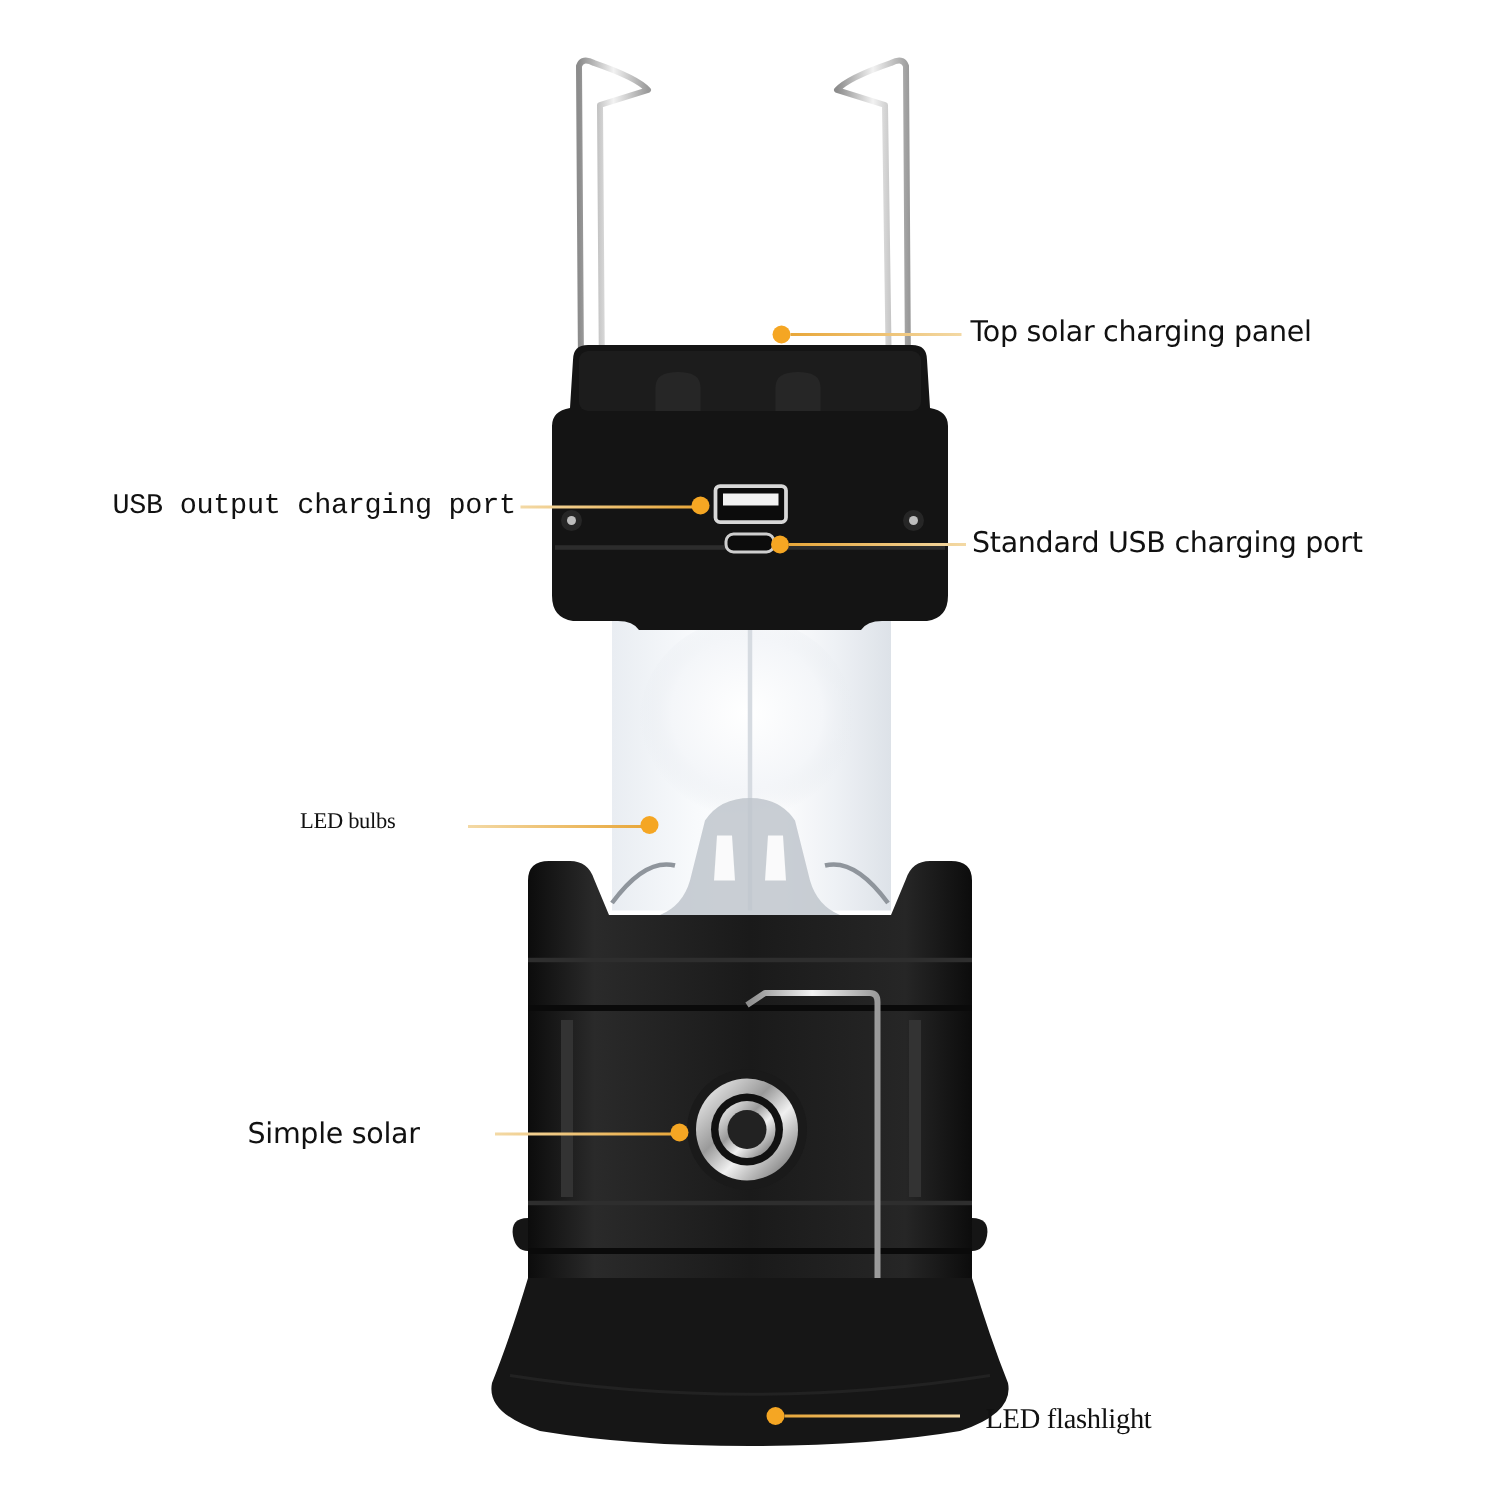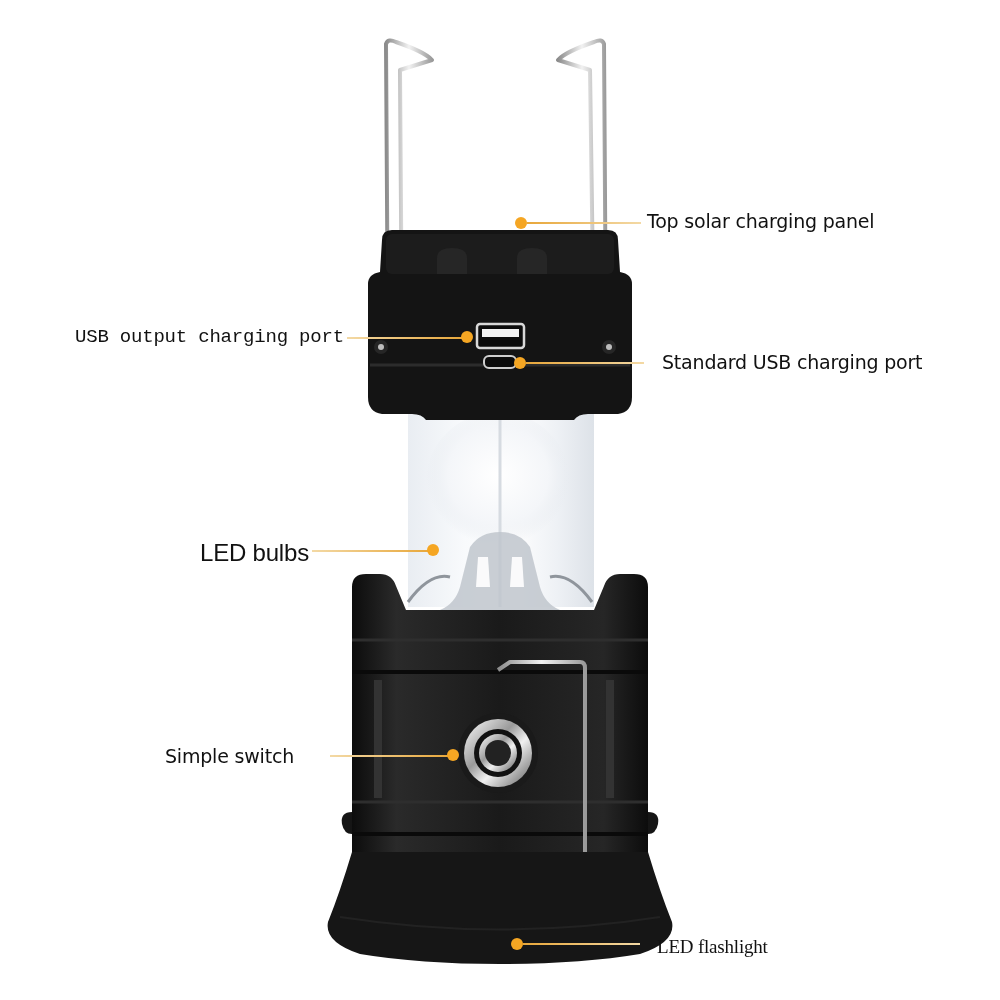--- a/index.html
+++ b/index.html
@@ -6,21 +6,21 @@
     body {
       width: 1000px; height: 1000px; background: #ffffff;
       position: relative; overflow: hidden;
       font-family: "DejaVu Sans", "Liberation Sans", sans-serif;
     }
     .stage { position: absolute; left: 0; top: 0; width: 1000px; height: 1000px; margin-top: 12px; }
     .label {
       position: absolute; font-size: 19px; color: #111; white-space: nowrap;
       letter-spacing: -0.2px; line-height: 1;
     }
-    .label.arial { font-family: Liberation Sans, sans-serif; font-size: 24px; }
+    .label.arial { font-family: Liberation Serif, serif; font-size: 15px; }
     .callout-line { position: absolute; height: 1.5px; }
     .callout-dot { position: absolute; width: 12px; height: 12px; border-radius: 50%; }
     svg { position: absolute; left: 0; top: 0; }
   </style>
 </head>
 <body>
 
 <div class="stage">
 
   <svg width="1000" height="1000" viewBox="0 0 1000 1000">
@@ -126,27 +126,27 @@
   <div class="callout-dot" style="left:515px; top:205px; background:#f5a623;"></div>
   <div class="callout-line" style="left:527px; top:210px; width:114px; background:linear-gradient(90deg,#e8a73a,#f3d9a5);"></div>
   <div class="label" style="left:647px; top:228px; transform:translateY(-28px);">Top solar charging panel</div>
 
   <div class="callout-line" style="left:347px; top:325px; width:117px; background:linear-gradient(90deg,#f3d9a5,#e8a73a);"></div>
   <div class="callout-dot" style="left:461px; top:319px; background:#f5a623;"></div>
   <div class="label" style="left:75px; top:316px;font-family:Liberation Mono, monospace;">USB output charging port</div>
 
   <div class="callout-dot" style="left:514px; top:345px; background:#f5a623;"></div>
   <div class="callout-line" style="left:526px; top:350px; width:118px; background:linear-gradient(90deg,#e8a73a,#f3d9a5);"></div>
-  <div class="label" style="left:662px; top:341px;text-align:right;">Standard USB charging port</div>
+  <div class="label" style="left:648px; top:341px;text-align:right;">Standard USB charging port</div>
 
   <div class="callout-line" style="left:312px; top:538px; width:118px; background:linear-gradient(90deg,#f3d9a5,#e8a73a);"></div>
   <div class="callout-dot" style="left:427px; top:532px; background:#f5a623;"></div>
   <div class="label arial" style="left:200px; top:529px;">LED bulbs</div>
 
   <div class="callout-line" style="left:330px; top:743px; width:122px; background:linear-gradient(90deg,#f3d9a5,#e8a73a);"></div>
   <div class="callout-dot" style="left:447px; top:737px; background:#f5a623;"></div>
-  <div class="label" style="left:165px; top:735px;">Simple switch</div>
+  <div class="label" style="left:165px; top:735px;">Simple solar</div>
 
   <div class="callout-dot" style="left:511px; top:926px; background:#f5a623;"></div>
   <div class="callout-line" style="left:523px; top:931px; width:117px; background:linear-gradient(90deg,#e8a73a,#f3d9a5);"></div>
   <div class="label" style="left:657px; top:925px;font-family:Liberation Serif, serif;">LED flashlight</div>
 
 </div>
 
 </body></html>

